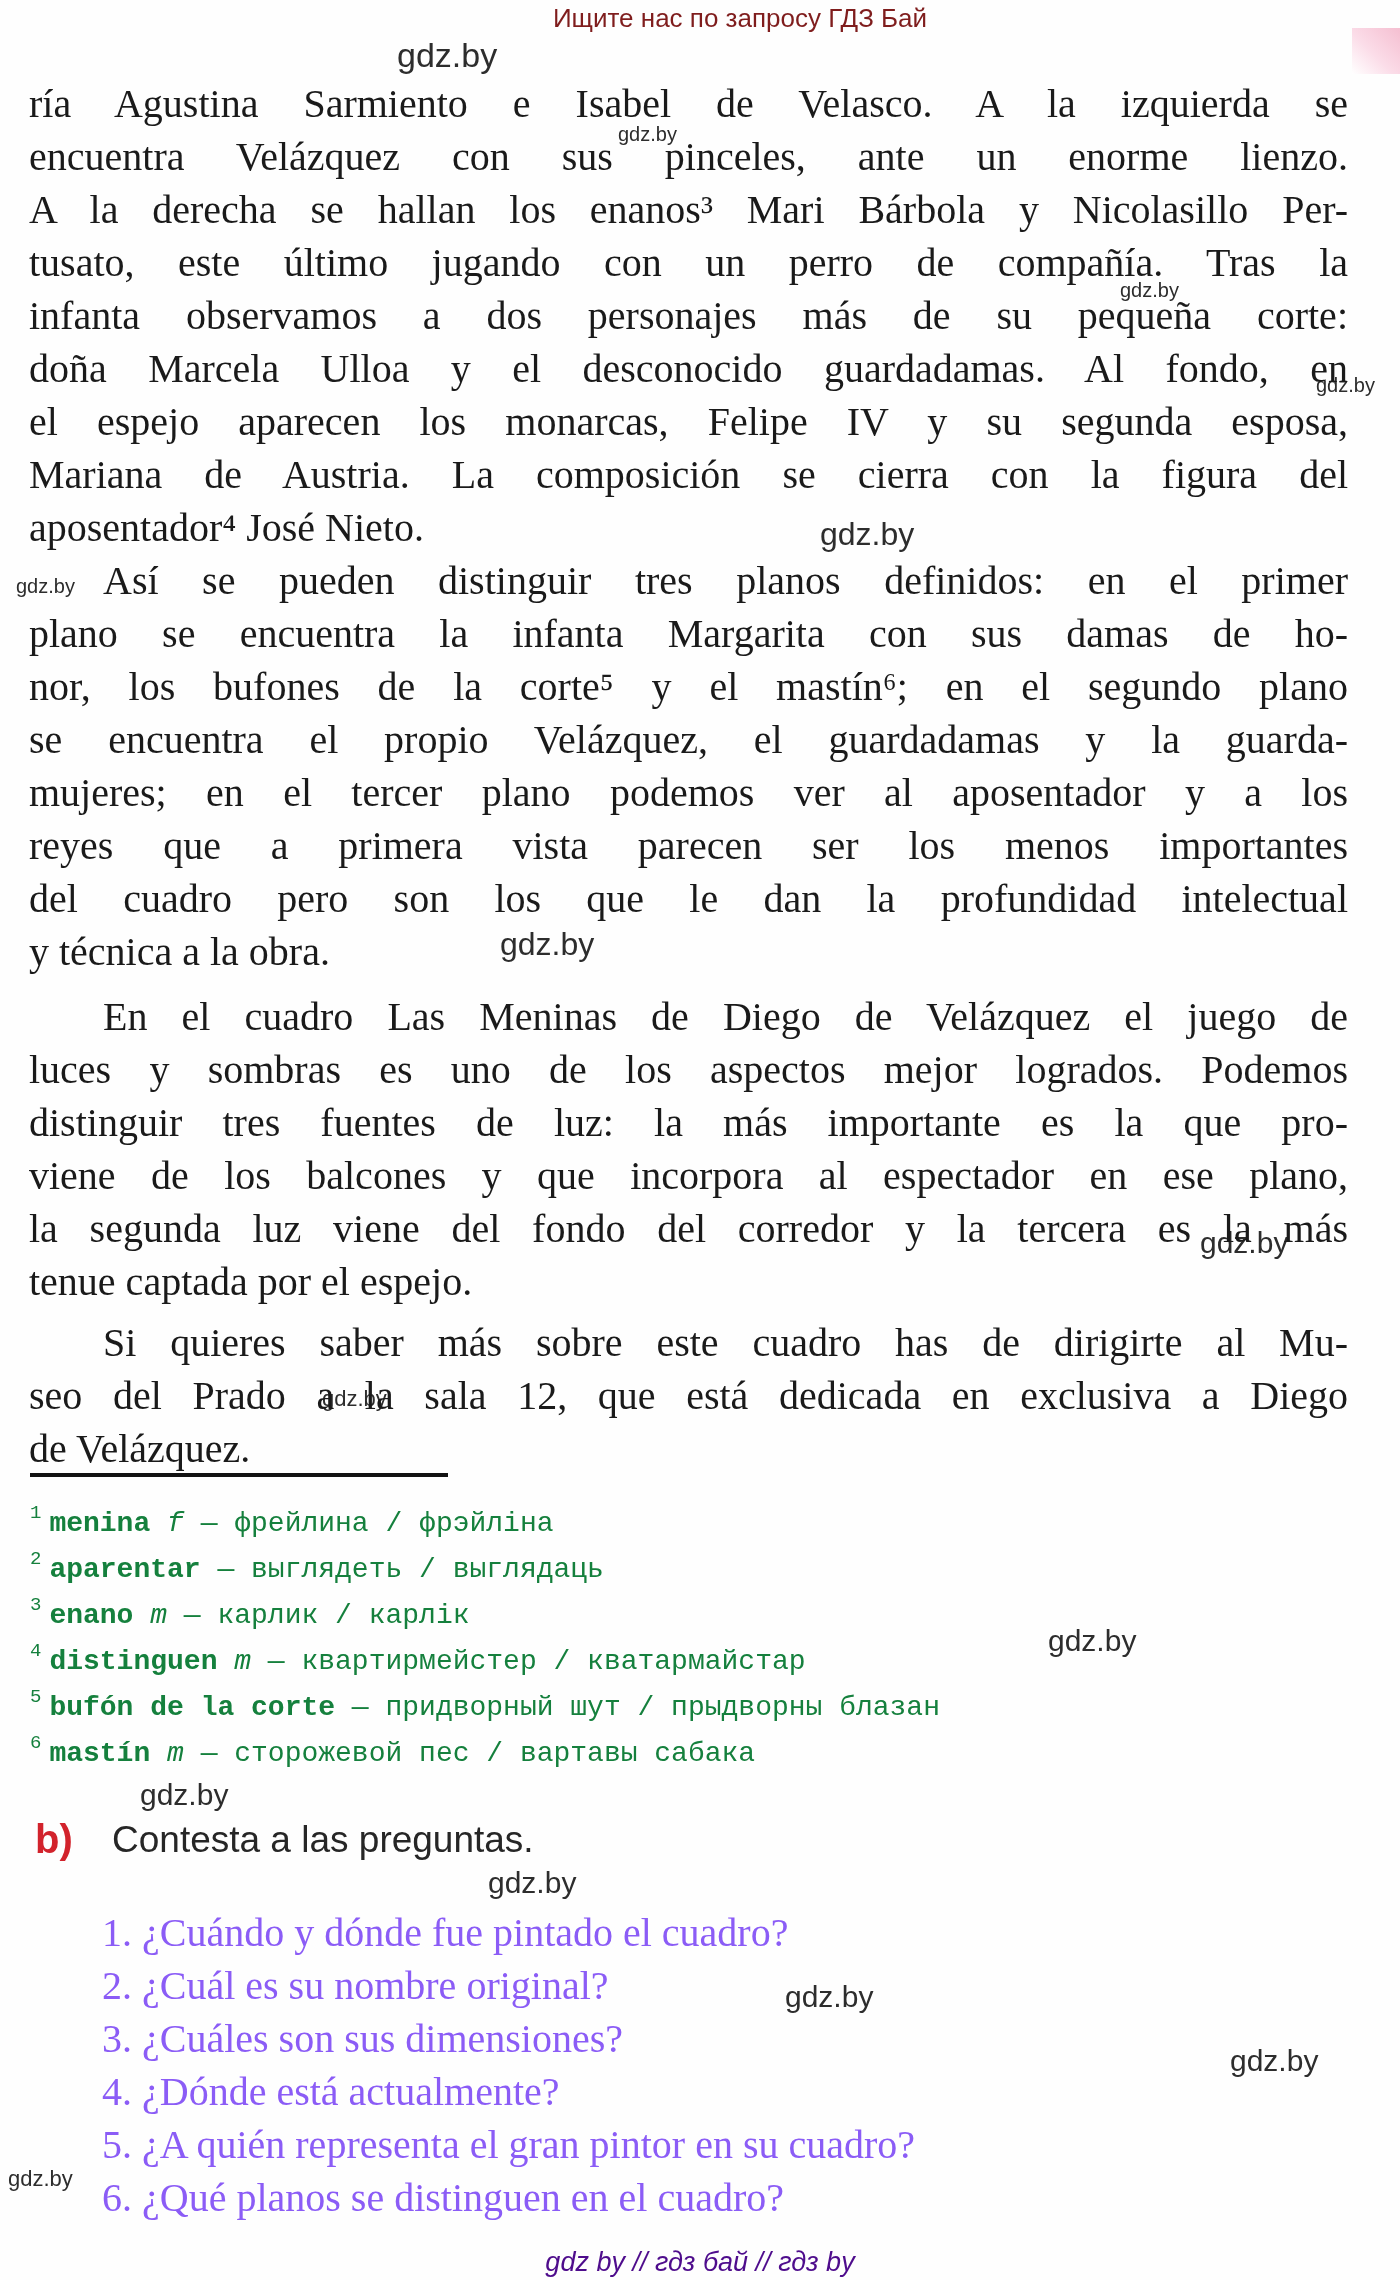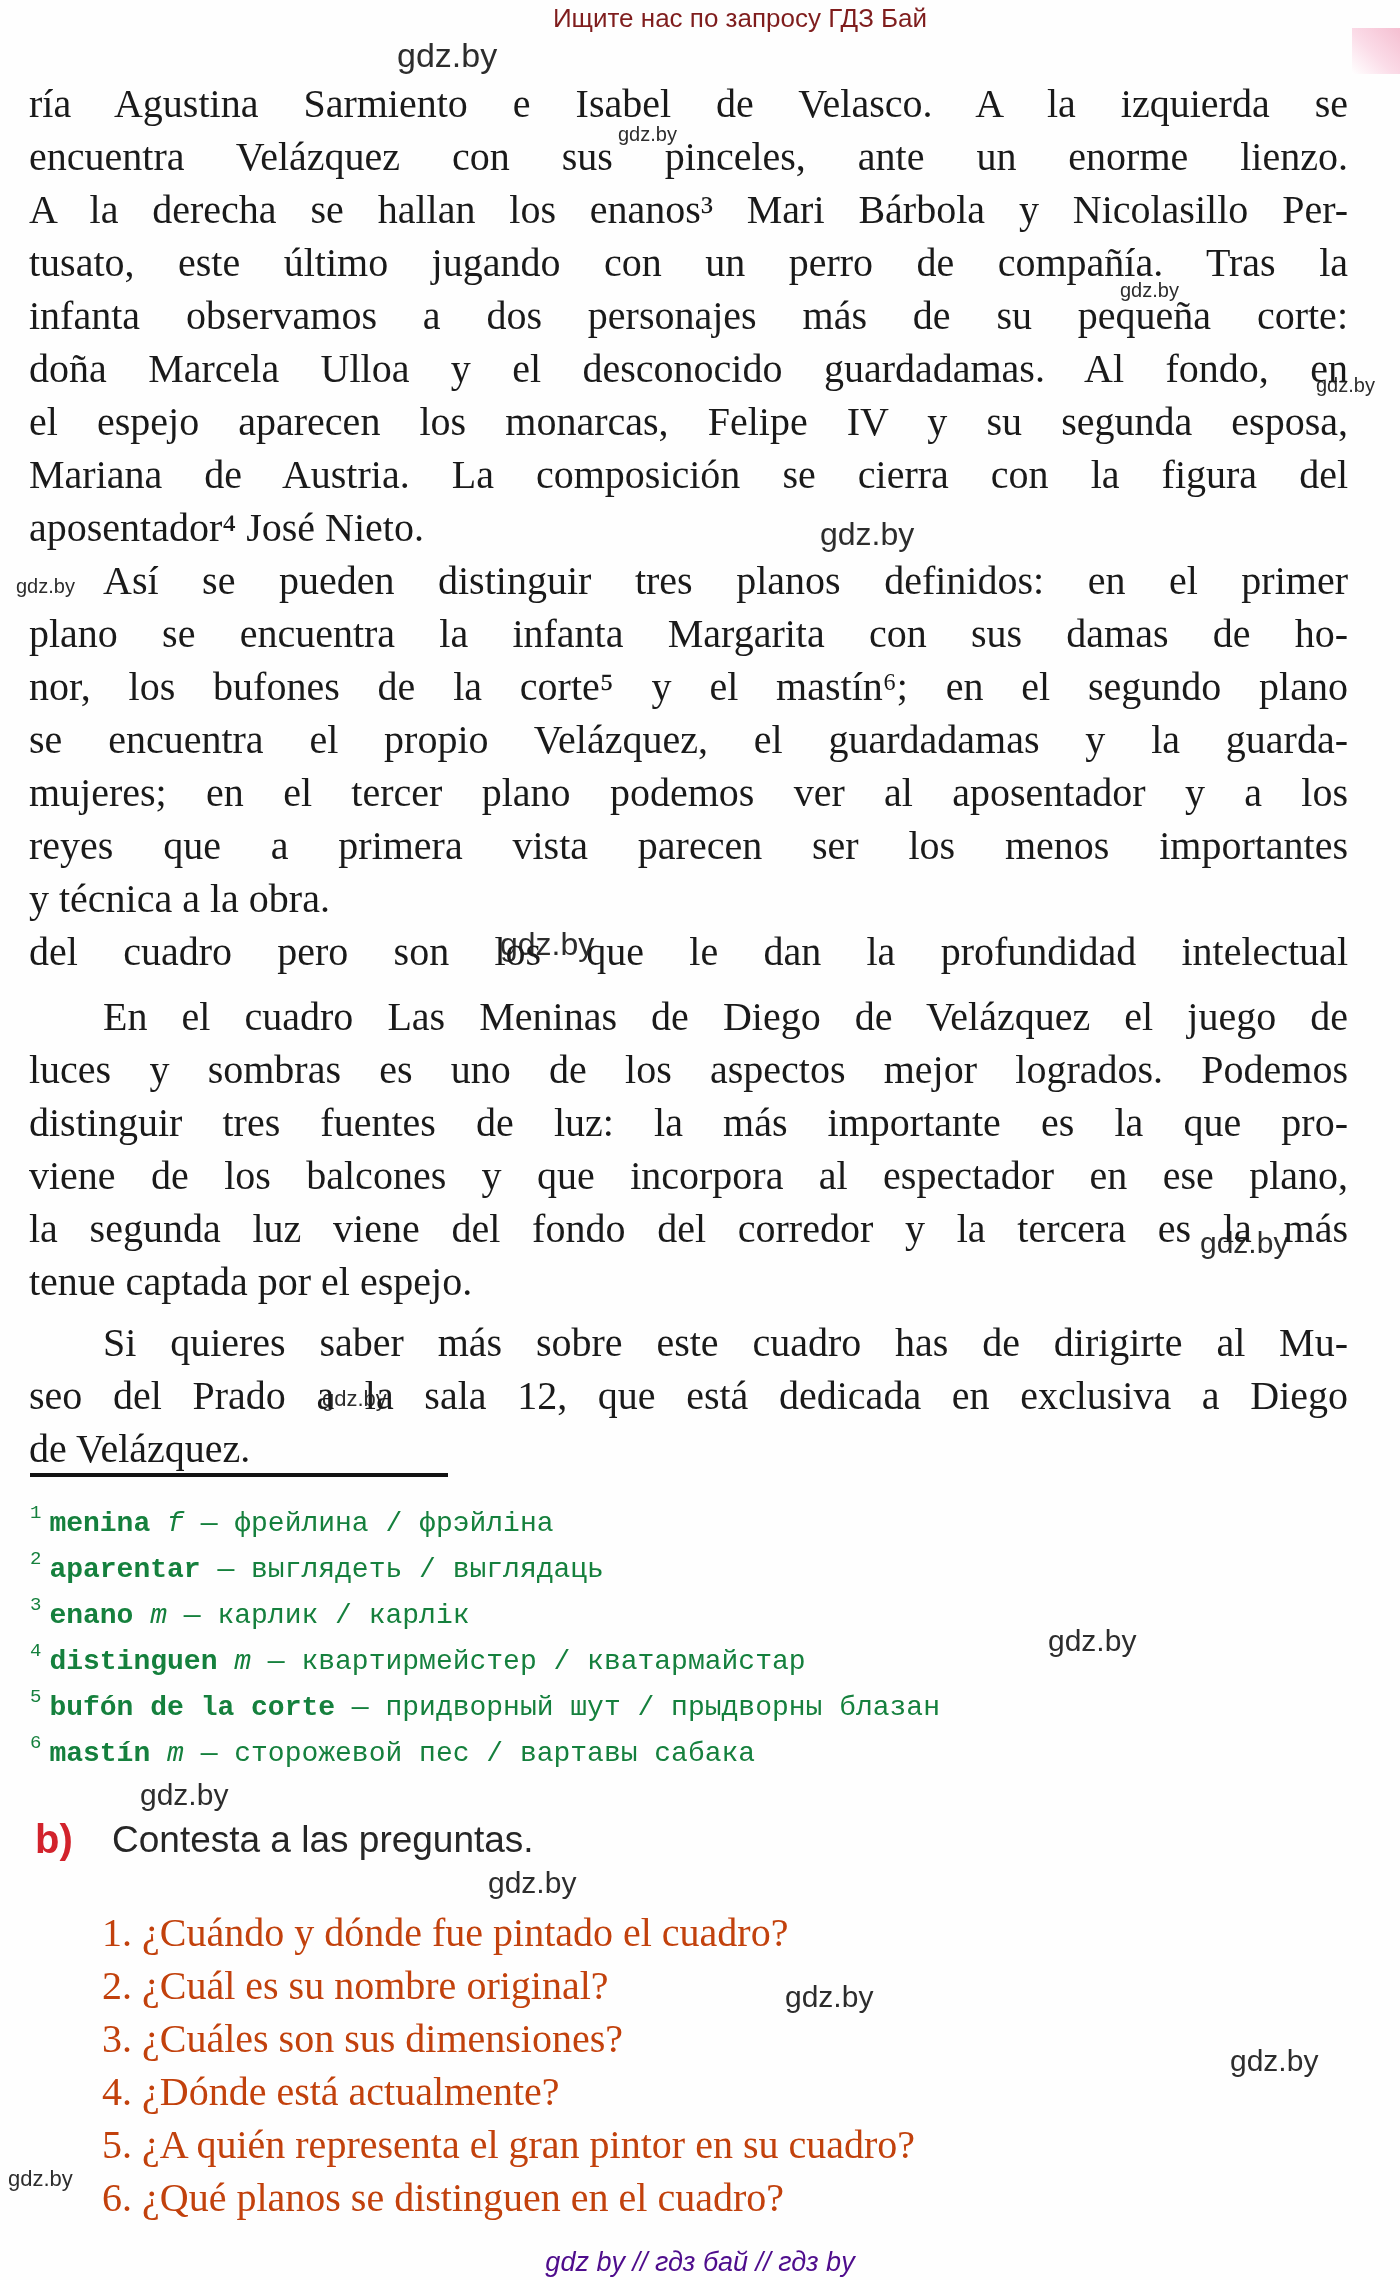--- a/index.html
+++ b/index.html
@@ -54,21 +54,21 @@
     font-family:"Liberation Sans","DejaVu Sans",sans-serif;
     font-size:40px; font-weight:700; line-height:1;
   }
   .task-instruction {
     position:absolute; left:112px; top:1821px;
     font-family:"Liberation Sans","DejaVu Sans",sans-serif;
     font-size:37px; color:#262626; line-height:1;
   }
   .questions {
     position:absolute; left:102px; top:1906px; width:1260px;
-    font-size:40px; line-height:53px; color:#c2410c;
+    font-size:40px; line-height:53px; color:#8b5cf6;
   }
   .question { height:53px; white-space:nowrap; }
   .footer-line {
     position:absolute; left:0; top:2246px; width:100%;
     text-align:center;
     font-family:"Liberation Sans","DejaVu Sans",sans-serif;
     font-size:27px; line-height:1.2;
   }
 </style>
 </head>
@@ -110,22 +110,22 @@
         <div class="line">Mariana de Austria. La composición se cierra con la figura del</div>
         <div class="line last">aposentador⁴ José Nieto.</div>
       </div>
       <div class="para indent">
         <div class="line">Así se pueden distinguir tres planos definidos: en el primer</div>
         <div class="line">plano se encuentra la infanta Margarita con sus damas de ho-</div>
         <div class="line">nor, los bufones de la corte⁵ y el mastín⁶; en el segundo plano</div>
         <div class="line">se encuentra el propio Velázquez, el guardadamas y la guarda-</div>
         <div class="line">mujeres; en el tercer plano podemos ver al aposentador y a los</div>
         <div class="line">reyes que a primera vista parecen ser los menos importantes</div>
+        <div class="line">del cuadro pero son los que le dan la profundidad intelectual</div>
         <div class="line last">y técnica a la obra.</div>
-        <div class="line">del cuadro pero son los que le dan la profundidad intelectual</div>
       </div>
       <div class="para indent gap-sm">
         <div class="line">En el cuadro Las Meninas de Diego de Velázquez el juego de</div>
         <div class="line">luces y sombras es uno de los aspectos mejor logrados. Podemos</div>
         <div class="line">distinguir tres fuentes de luz: la más importante es la que pro-</div>
         <div class="line">viene de los balcones y que incorpora al espectador en ese plano,</div>
         <div class="line">la segunda luz viene del fondo del corredor y la tercera es la más</div>
         <div class="line last">tenue captada por el espejo.</div>
       </div>
       <div class="para indent gap-md">

